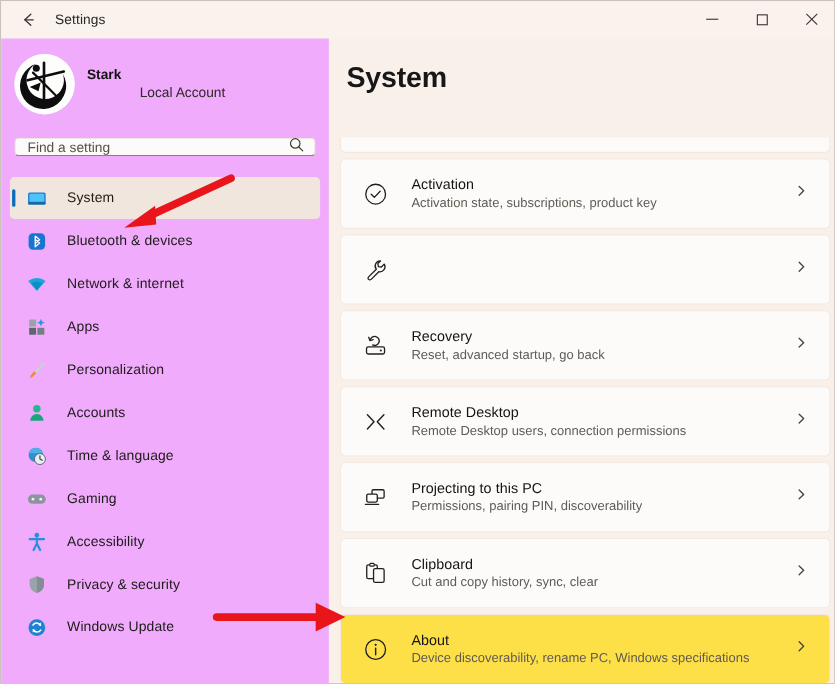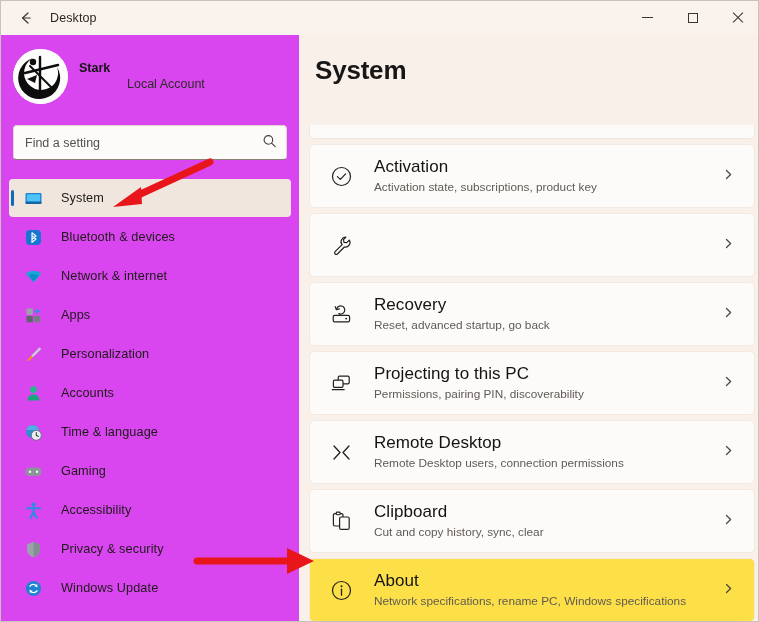--- a/index.html
+++ b/index.html
@@ -87,21 +87,21 @@
   }
   .glyph-close::before { transform: rotate(45deg); }
   .glyph-close::after  { transform: rotate(-45deg); }
 
   
   .sidebar {
     position: absolute;
     left: 0; top: 34px;
     width: 298px;
     height: 588px;
-    background: #d946ef;
+    background: #f0abfc;
     overflow: hidden;
   }
 
   .profile {
     display: flex;
     align-items: center;
     height: 62px;
     margin: 10px 0 0 12px;
   }
   .avatar {
@@ -120,21 +120,21 @@
   }
   .profile-sub {
     font-size: 12.5px;
     color: #2e2a27;
     margin-left: 48px;
   }
 
   .searchbox {
     position: relative;
     margin: 18px 12px 0 12px;
-    height: 35px;
+    height: 17px;
     background: #fdfbf9;
     border: 1px solid #dcd4cd;
     border-bottom-color: #8a8075;
     border-radius: 4px;
     display: flex;
     align-items: center;
   }
   .search-input {
     border: 0;
     outline: none;
@@ -241,21 +241,21 @@
     display: flex;
     align-items: center;
     justify-content: center;
     color: #20201f;
   }
   .card-text {
     margin-left: 20px;
     line-height: 1.33;
   }
   .card-title {
-    font-size: 17px;
+    font-size: 13px;
     color: #131313;
     letter-spacing: .05px;
   }
   .card-sub {
     font-size: 11.8px;
     color: #605a55;
     margin-top: 1px;
   }
   .chev {
     position: absolute;
@@ -280,21 +280,21 @@
 
   <div class="titlebar">
     <div class="back-btn">
       <span>
         <svg width="16" height="16" viewBox="0 0 16 16">
           <path d="M10 3 L4.6 8 L10 13" fill="none" stroke="#3a3330" stroke-width="1.2" stroke-linecap="round" stroke-linejoin="round"></path>
           <path d="M4.6 8 H12.2" fill="none" stroke="#3a3330" stroke-width="1.2" stroke-linecap="round"></path>
         </svg>
       </span>
     </div>
-    <div class="title-text">Desktop</div>
+    <div class="title-text">Settings</div>
 
     <div class="win-controls">
       <div class="win-btn">
         <span class="glyph-min"></span>
       </div>
       <div class="win-btn">
         <span class="glyph-max"></span>
       </div>
       <div class="win-btn close">
         <span class="glyph-close"></span>
@@ -512,57 +512,57 @@
         <span class="chev">
           <svg width="13" height="13" viewBox="0 0 13 13">
             <path d="M4.5 2.5 L8.6 6.5 L4.5 10.5" fill="none" stroke="#4a4541" stroke-width="1.25" stroke-linecap="round" stroke-linejoin="round"></path>
           </svg>
         </span>
       </div>
 
       <div class="card">
         <span class="card-icon">
           <svg width="23" height="23" viewBox="0 0 23 23">
+            <path d="M4 5 L10 11.5 L4 18" fill="none" stroke="#20201f" stroke-width="1.3" stroke-linecap="round" stroke-linejoin="round"></path>
+            <path d="M19 5 L13 11.5 L19 18" fill="none" stroke="#20201f" stroke-width="1.3" stroke-linecap="round" stroke-linejoin="round"></path>
+          </svg>
+        </span>
+        <div class="card-text">
+          <div class="card-title">Remote Desktop</div>
+          <div class="card-sub">Remote Desktop users, connection permissions</div>
+        </div>
+        <span class="chev">
+          <svg width="13" height="13" viewBox="0 0 13 13">
+            <path d="M4.5 2.5 L8.6 6.5 L4.5 10.5" fill="none" stroke="#4a4541" stroke-width="1.25" stroke-linecap="round" stroke-linejoin="round"></path>
+          </svg>
+        </span>
+      </div>
+
+      <div class="card">
+        <span class="card-icon">
+          <svg width="23" height="23" viewBox="0 0 23 23">
             <rect x="8.2" y="4.2" width="11" height="7.6" rx="1.3" fill="none" stroke="#20201f" stroke-width="1.2"></rect>
             <rect x="3.4" y="8.2" width="9.6" height="7.2" rx="1.3" fill="#fdfbf9" stroke="#20201f" stroke-width="1.2"></rect>
             <path d="M2.2 17.6 H14.2" stroke="#20201f" stroke-width="1.2" stroke-linecap="round"></path>
           </svg>
         </span>
         <div class="card-text">
           <div class="card-title">Projecting to this PC</div>
           <div class="card-sub">Permissions, pairing PIN, discoverability</div>
         </div>
         <span class="chev">
           <svg width="13" height="13" viewBox="0 0 13 13">
             <path d="M4.5 2.5 L8.6 6.5 L4.5 10.5" fill="none" stroke="#4a4541" stroke-width="1.25" stroke-linecap="round" stroke-linejoin="round"></path>
           </svg>
         </span>
       </div>
 
       <div class="card">
         <span class="card-icon">
           <svg width="23" height="23" viewBox="0 0 23 23">
-            <path d="M4 5 L10 11.5 L4 18" fill="none" stroke="#20201f" stroke-width="1.3" stroke-linecap="round" stroke-linejoin="round"></path>
-            <path d="M19 5 L13 11.5 L19 18" fill="none" stroke="#20201f" stroke-width="1.3" stroke-linecap="round" stroke-linejoin="round"></path>
-          </svg>
-        </span>
-        <div class="card-text">
-          <div class="card-title">Remote Desktop</div>
-          <div class="card-sub">Remote Desktop users, connection permissions</div>
-        </div>
-        <span class="chev">
-          <svg width="13" height="13" viewBox="0 0 13 13">
-            <path d="M4.5 2.5 L8.6 6.5 L4.5 10.5" fill="none" stroke="#4a4541" stroke-width="1.25" stroke-linecap="round" stroke-linejoin="round"></path>
-          </svg>
-        </span>
-      </div>
-
-      <div class="card">
-        <span class="card-icon">
-          <svg width="23" height="23" viewBox="0 0 23 23">
             <rect x="3.4" y="3.6" width="9.6" height="12.4" rx="1.5" fill="none" stroke="#20201f" stroke-width="1.2"></rect>
             <rect x="6.2" y="2.1" width="4" height="2.6" rx="0.9" fill="#fdfbf9" stroke="#20201f" stroke-width="1.1"></rect>
             <rect x="9.6" y="7" width="9.6" height="12.4" rx="1.5" fill="#fdfbf9" stroke="#20201f" stroke-width="1.2"></rect>
           </svg>
         </span>
         <div class="card-text">
           <div class="card-title">Clipboard</div>
           <div class="card-sub">Cut and copy history, sync, clear</div>
         </div>
         <span class="chev">
@@ -575,21 +575,21 @@
       <div class="card hovered">
         <span class="card-icon">
           <svg width="23" height="23" viewBox="0 0 23 23">
             <circle cx="11.5" cy="11.5" r="9" fill="none" stroke="#20201f" stroke-width="1.2"></circle>
             <circle cx="11.5" cy="7.2" r="1" fill="#20201f"></circle>
             <path d="M11.5 10.2 V16.2" stroke="#20201f" stroke-width="1.3" stroke-linecap="round"></path>
           </svg>
         </span>
         <div class="card-text">
           <div class="card-title">About</div>
-          <div class="card-sub">Network specifications, rename PC, Windows specifications</div>
+          <div class="card-sub">Device discoverability, rename PC, Windows specifications</div>
         </div>
         <span class="chev">
           <svg width="13" height="13" viewBox="0 0 13 13">
             <path d="M4.5 2.5 L8.6 6.5 L4.5 10.5" fill="none" stroke="#4a4541" stroke-width="1.25" stroke-linecap="round" stroke-linejoin="round"></path>
           </svg>
         </span>
       </div>
 
     </div>
   </div>

